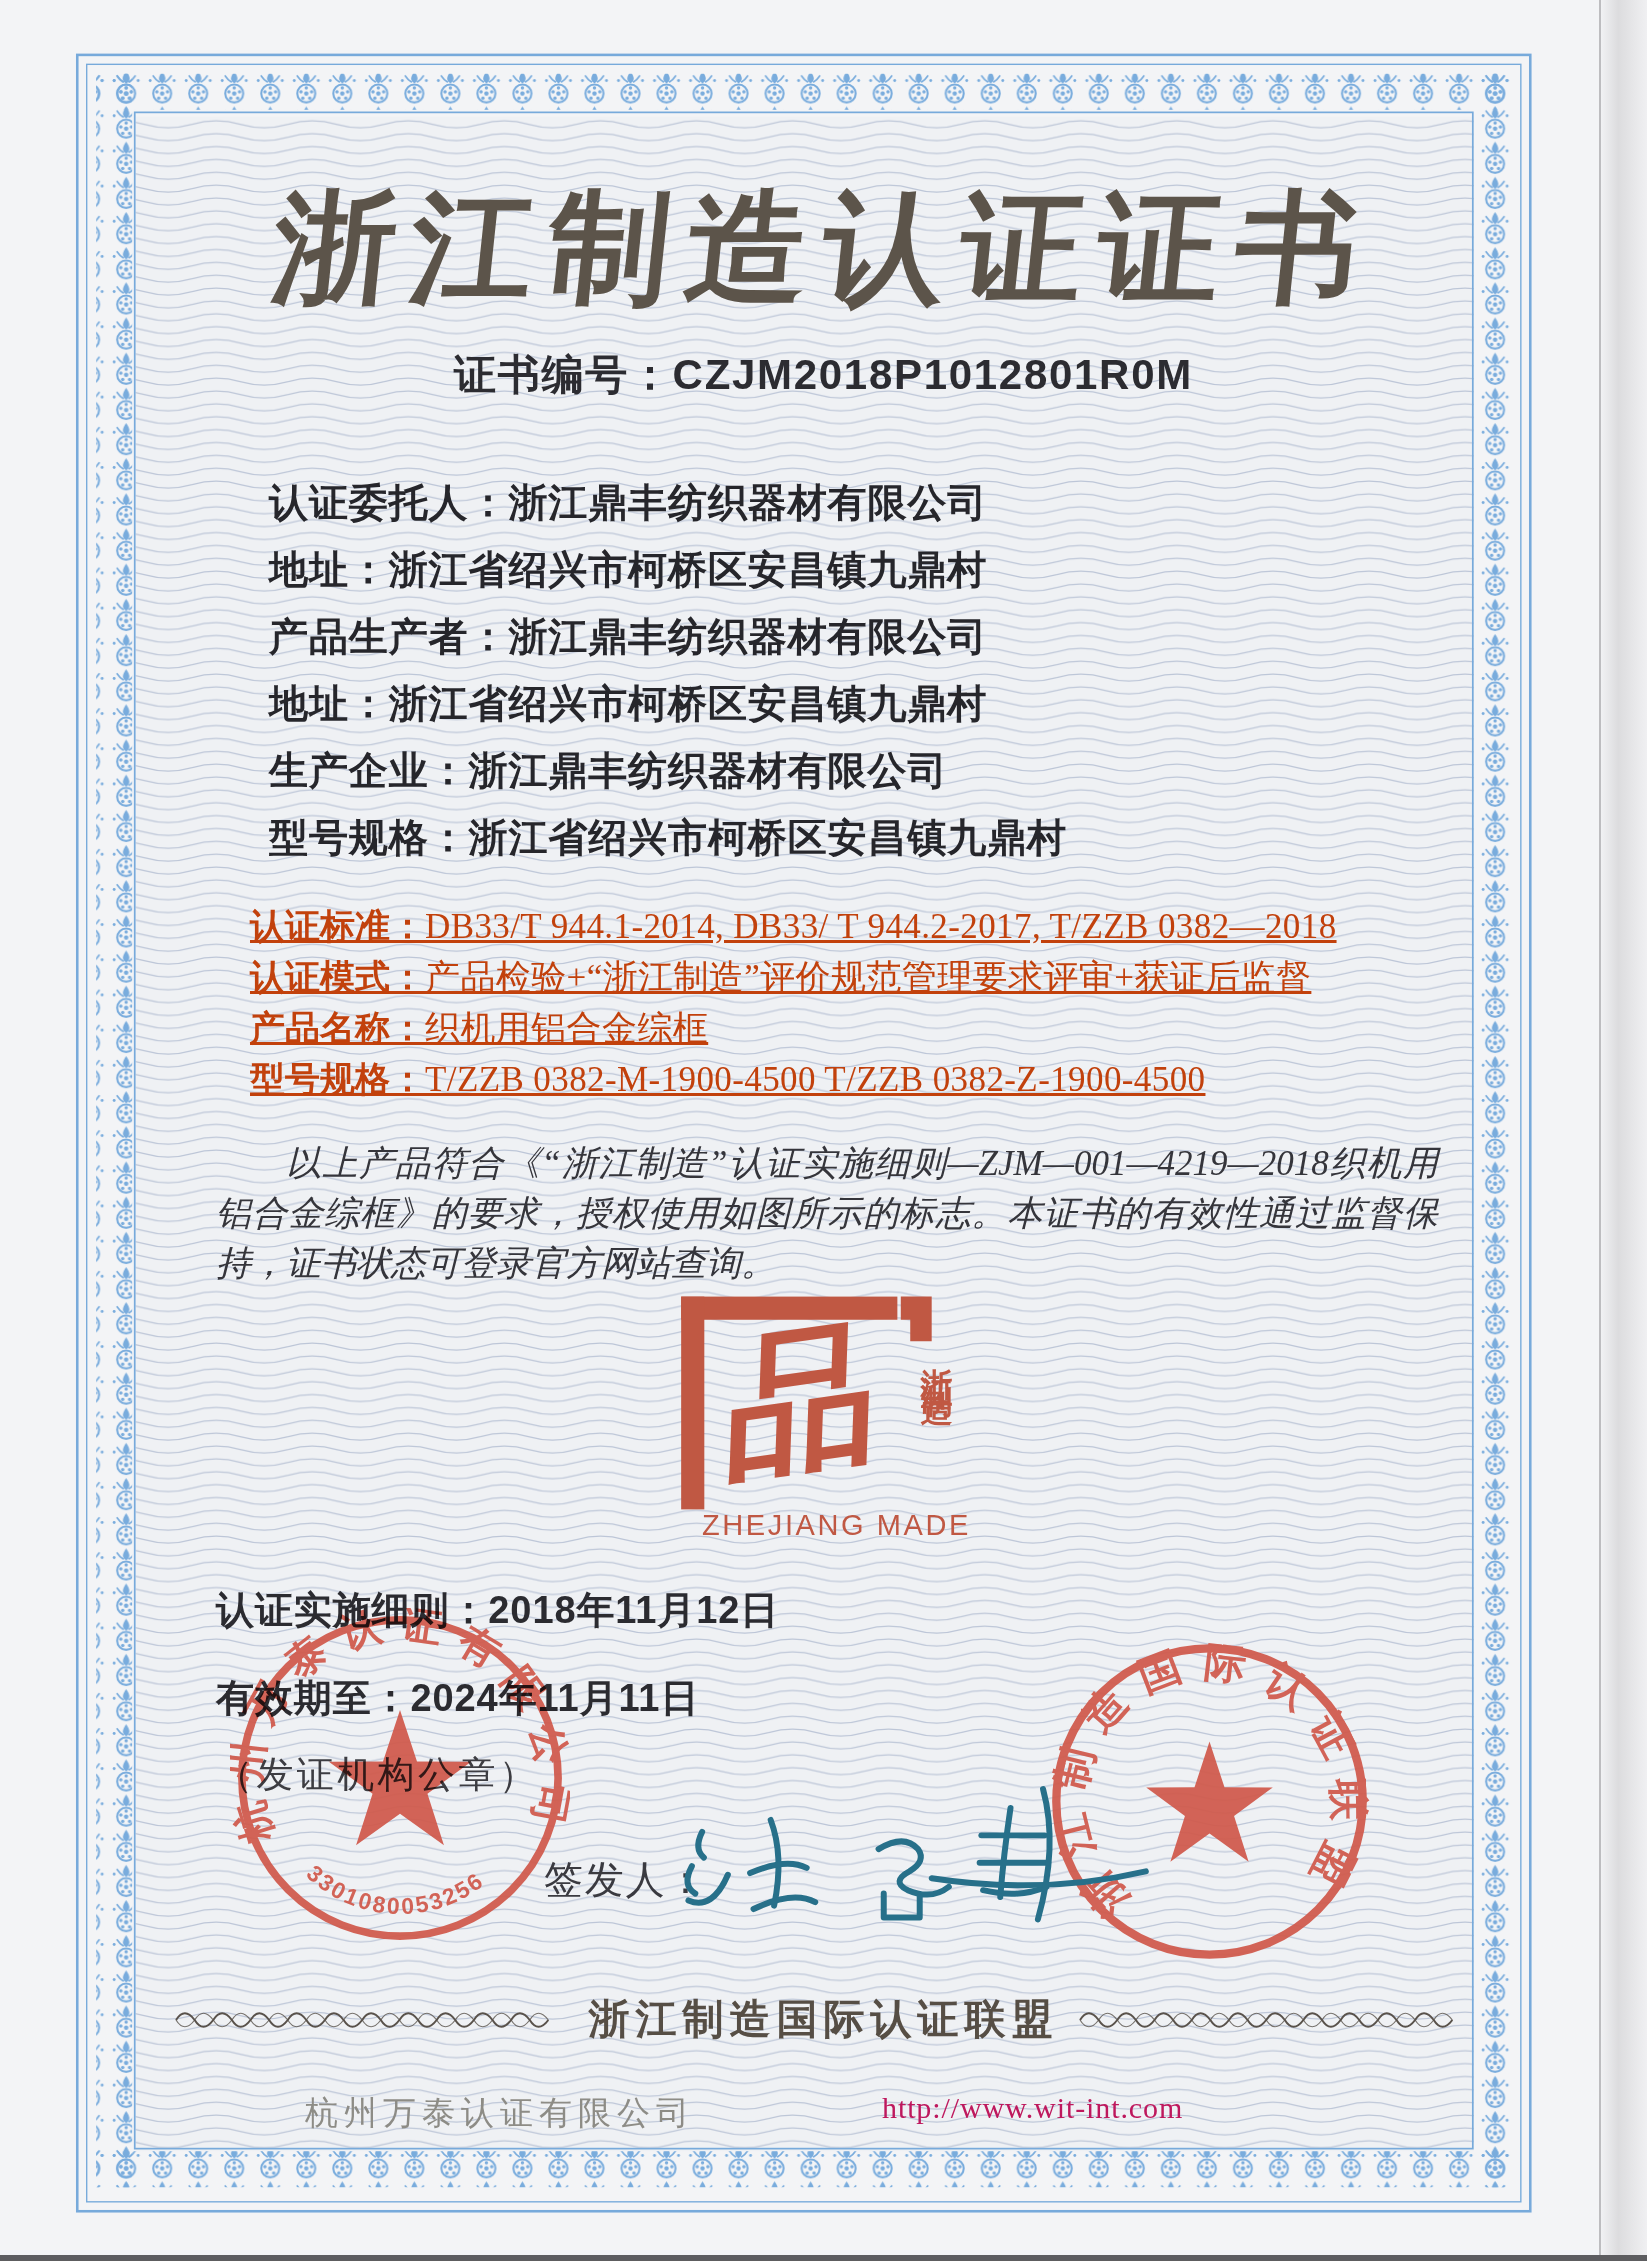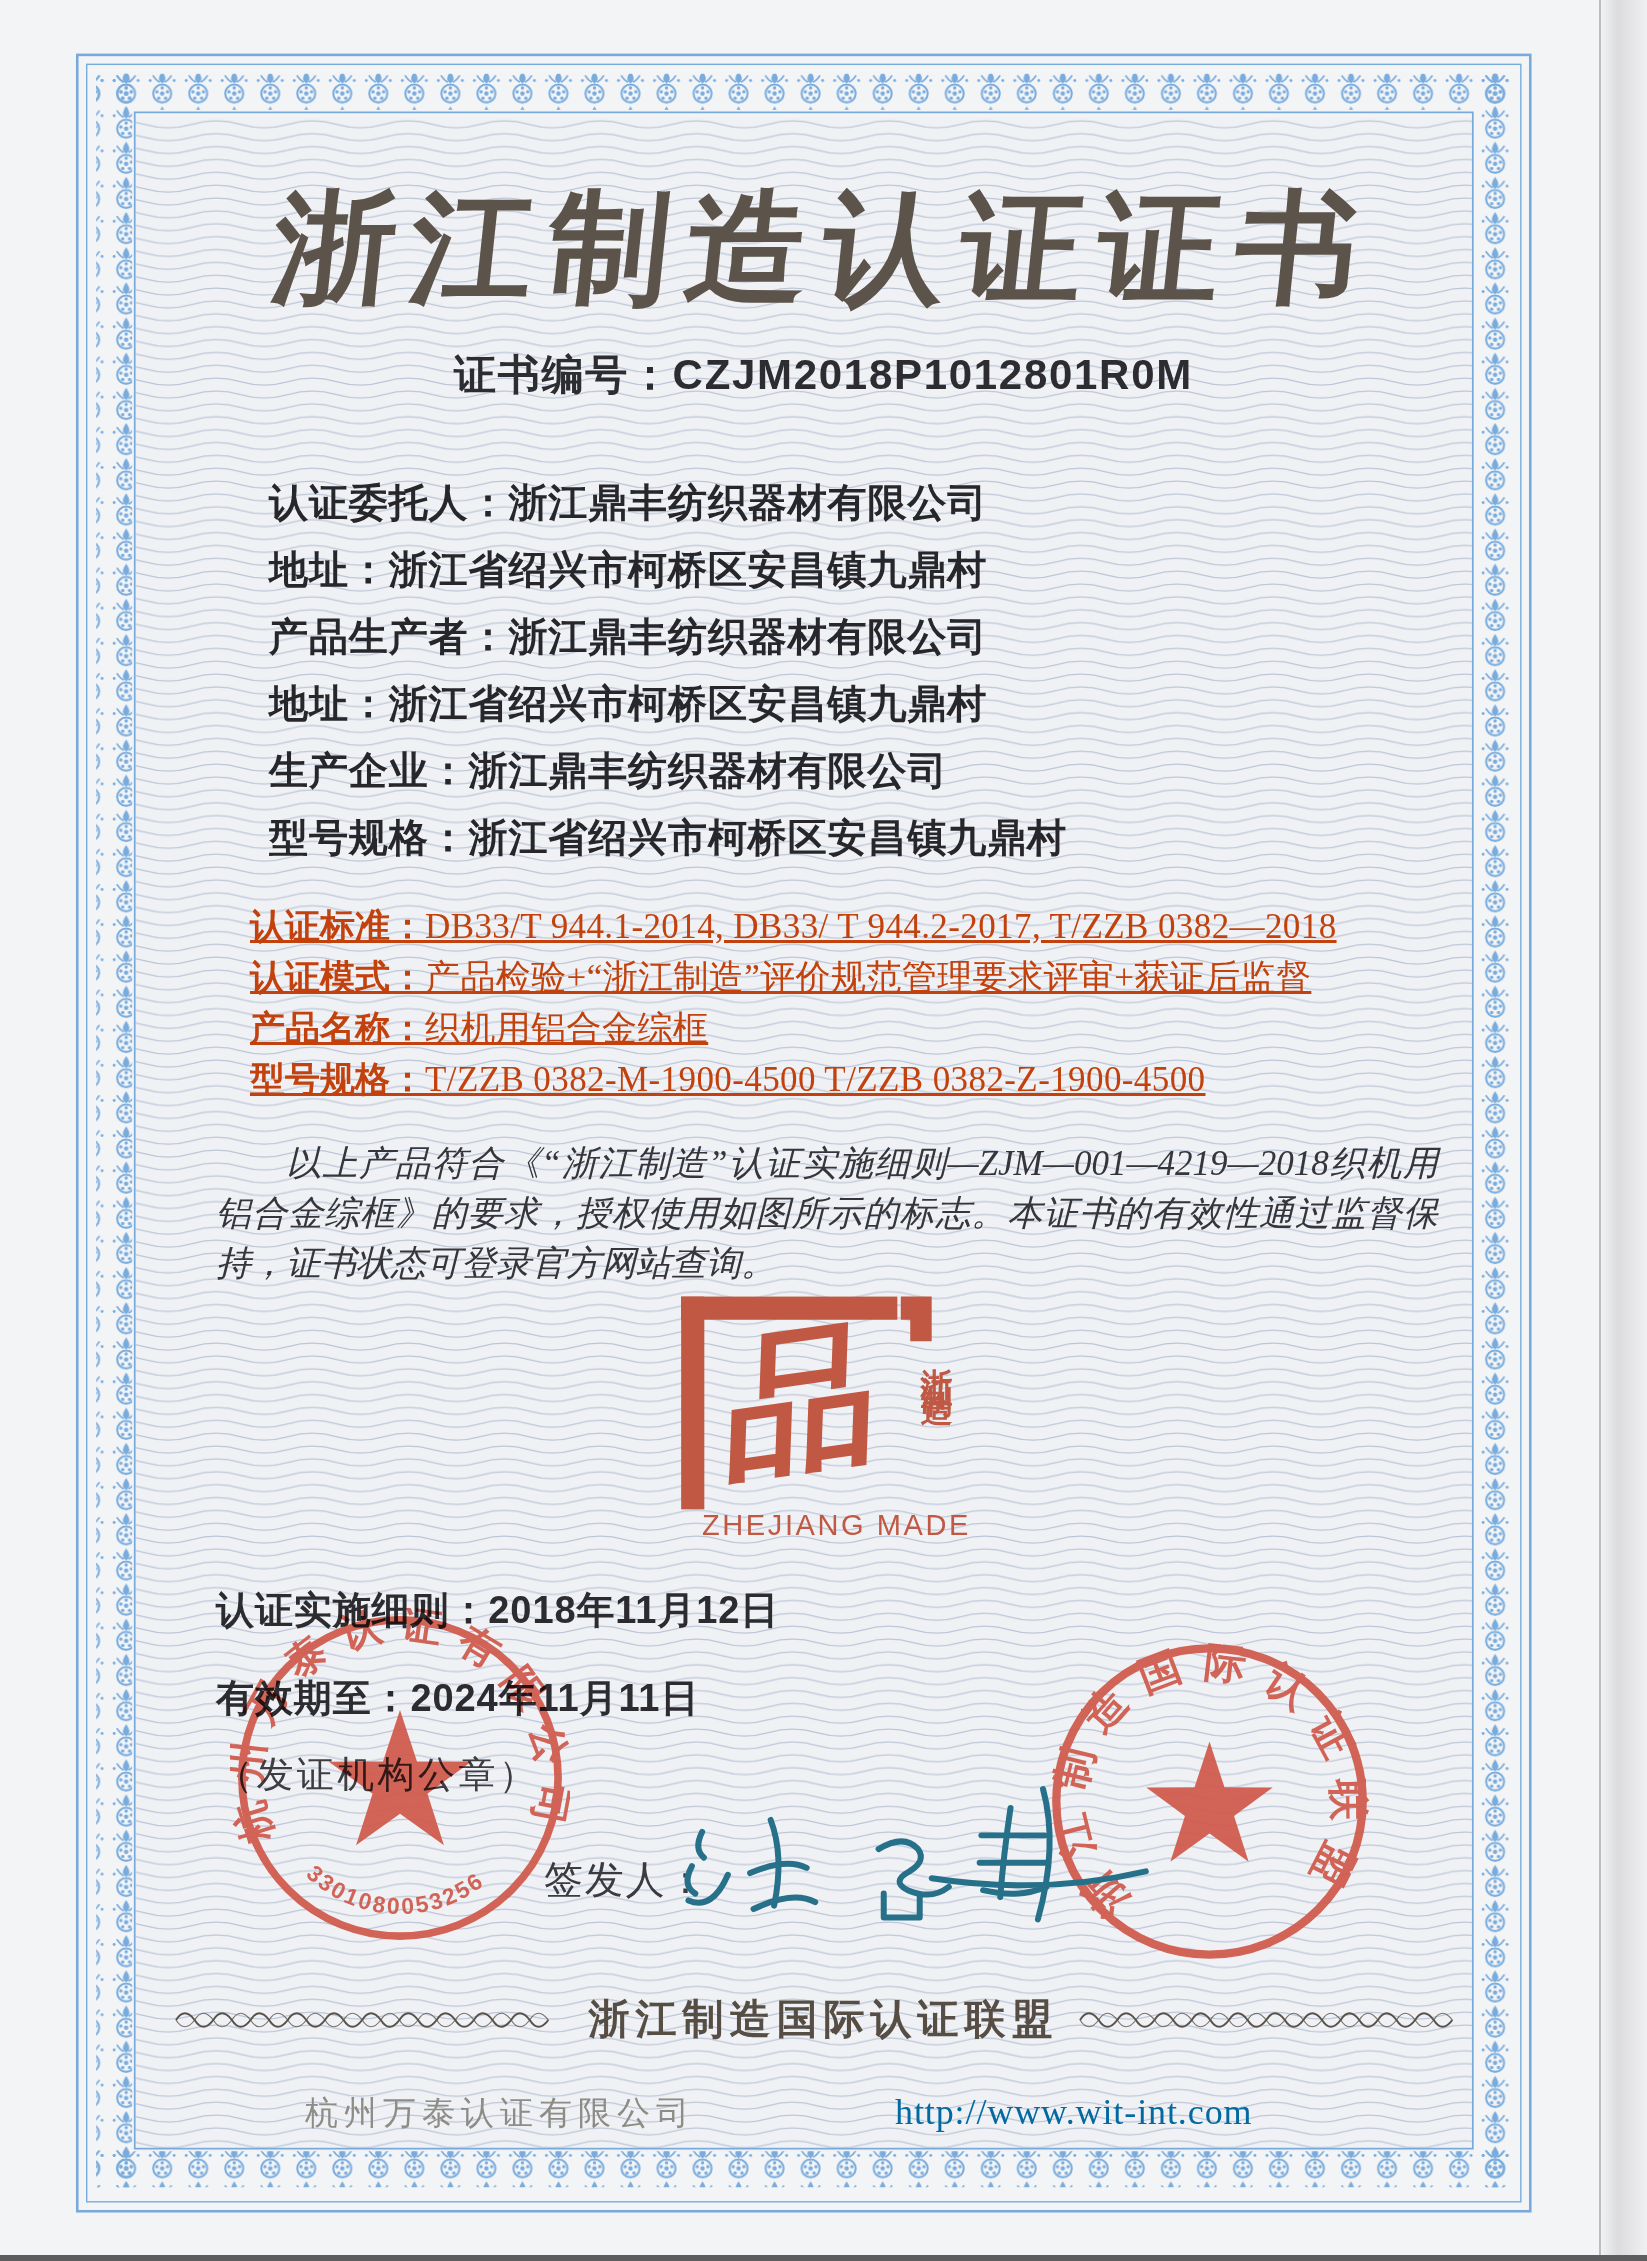--- a/index.html
+++ b/index.html
@@ -68,22 +68,22 @@
   .signature{position:absolute;left:669px;top:1760px;width:498px;height:197px;z-index:3;}
 
   .alliance{
     position:absolute;left:0;top:1992px;width:100%;
     display:flex;align-items:center;justify-content:center;gap:15.4px;
   }
   .alliance .name{font-size:41px;font-weight:700;color:#564e45;letter-spacing:6px;
     font-family:"Liberation Sans", sans-serif;}
   .footer-company{position:absolute;left:305px;top:2091px;font-size:33px;
     color:#8d8c86;letter-spacing:6px;font-family:"Liberation Serif", serif;}
-  .footer-url{position:absolute;left:882px;top:2091px;font-size:36px;
-    color:#0369a1;letter-spacing:0.9px;font-family:"Liberation Serif", serif;margin-left:13px;}
+  .footer-url{position:absolute;left:882px;top:2091px;font-size:30px;
+    color:#be185d;letter-spacing:0.9px;font-family:"Liberation Serif", serif;}
 
   .scan-edge-right{position:absolute;right:0;top:0;width:48px;height:100%;
     background:linear-gradient(to right,#f3f4f600,#dcdcde 40%,#f0f0f2);z-index:4;}
   .scan-edge-right-line{position:absolute;right:46px;top:0;width:1.7px;height:100%;
     background:#bdbdc0;z-index:4;}
   .scan-edge-bottom{position:absolute;left:0;bottom:0;width:100%;height:6px;
     background:#5d5d60;z-index:4;}
 </style>
 </head>
 <body>

